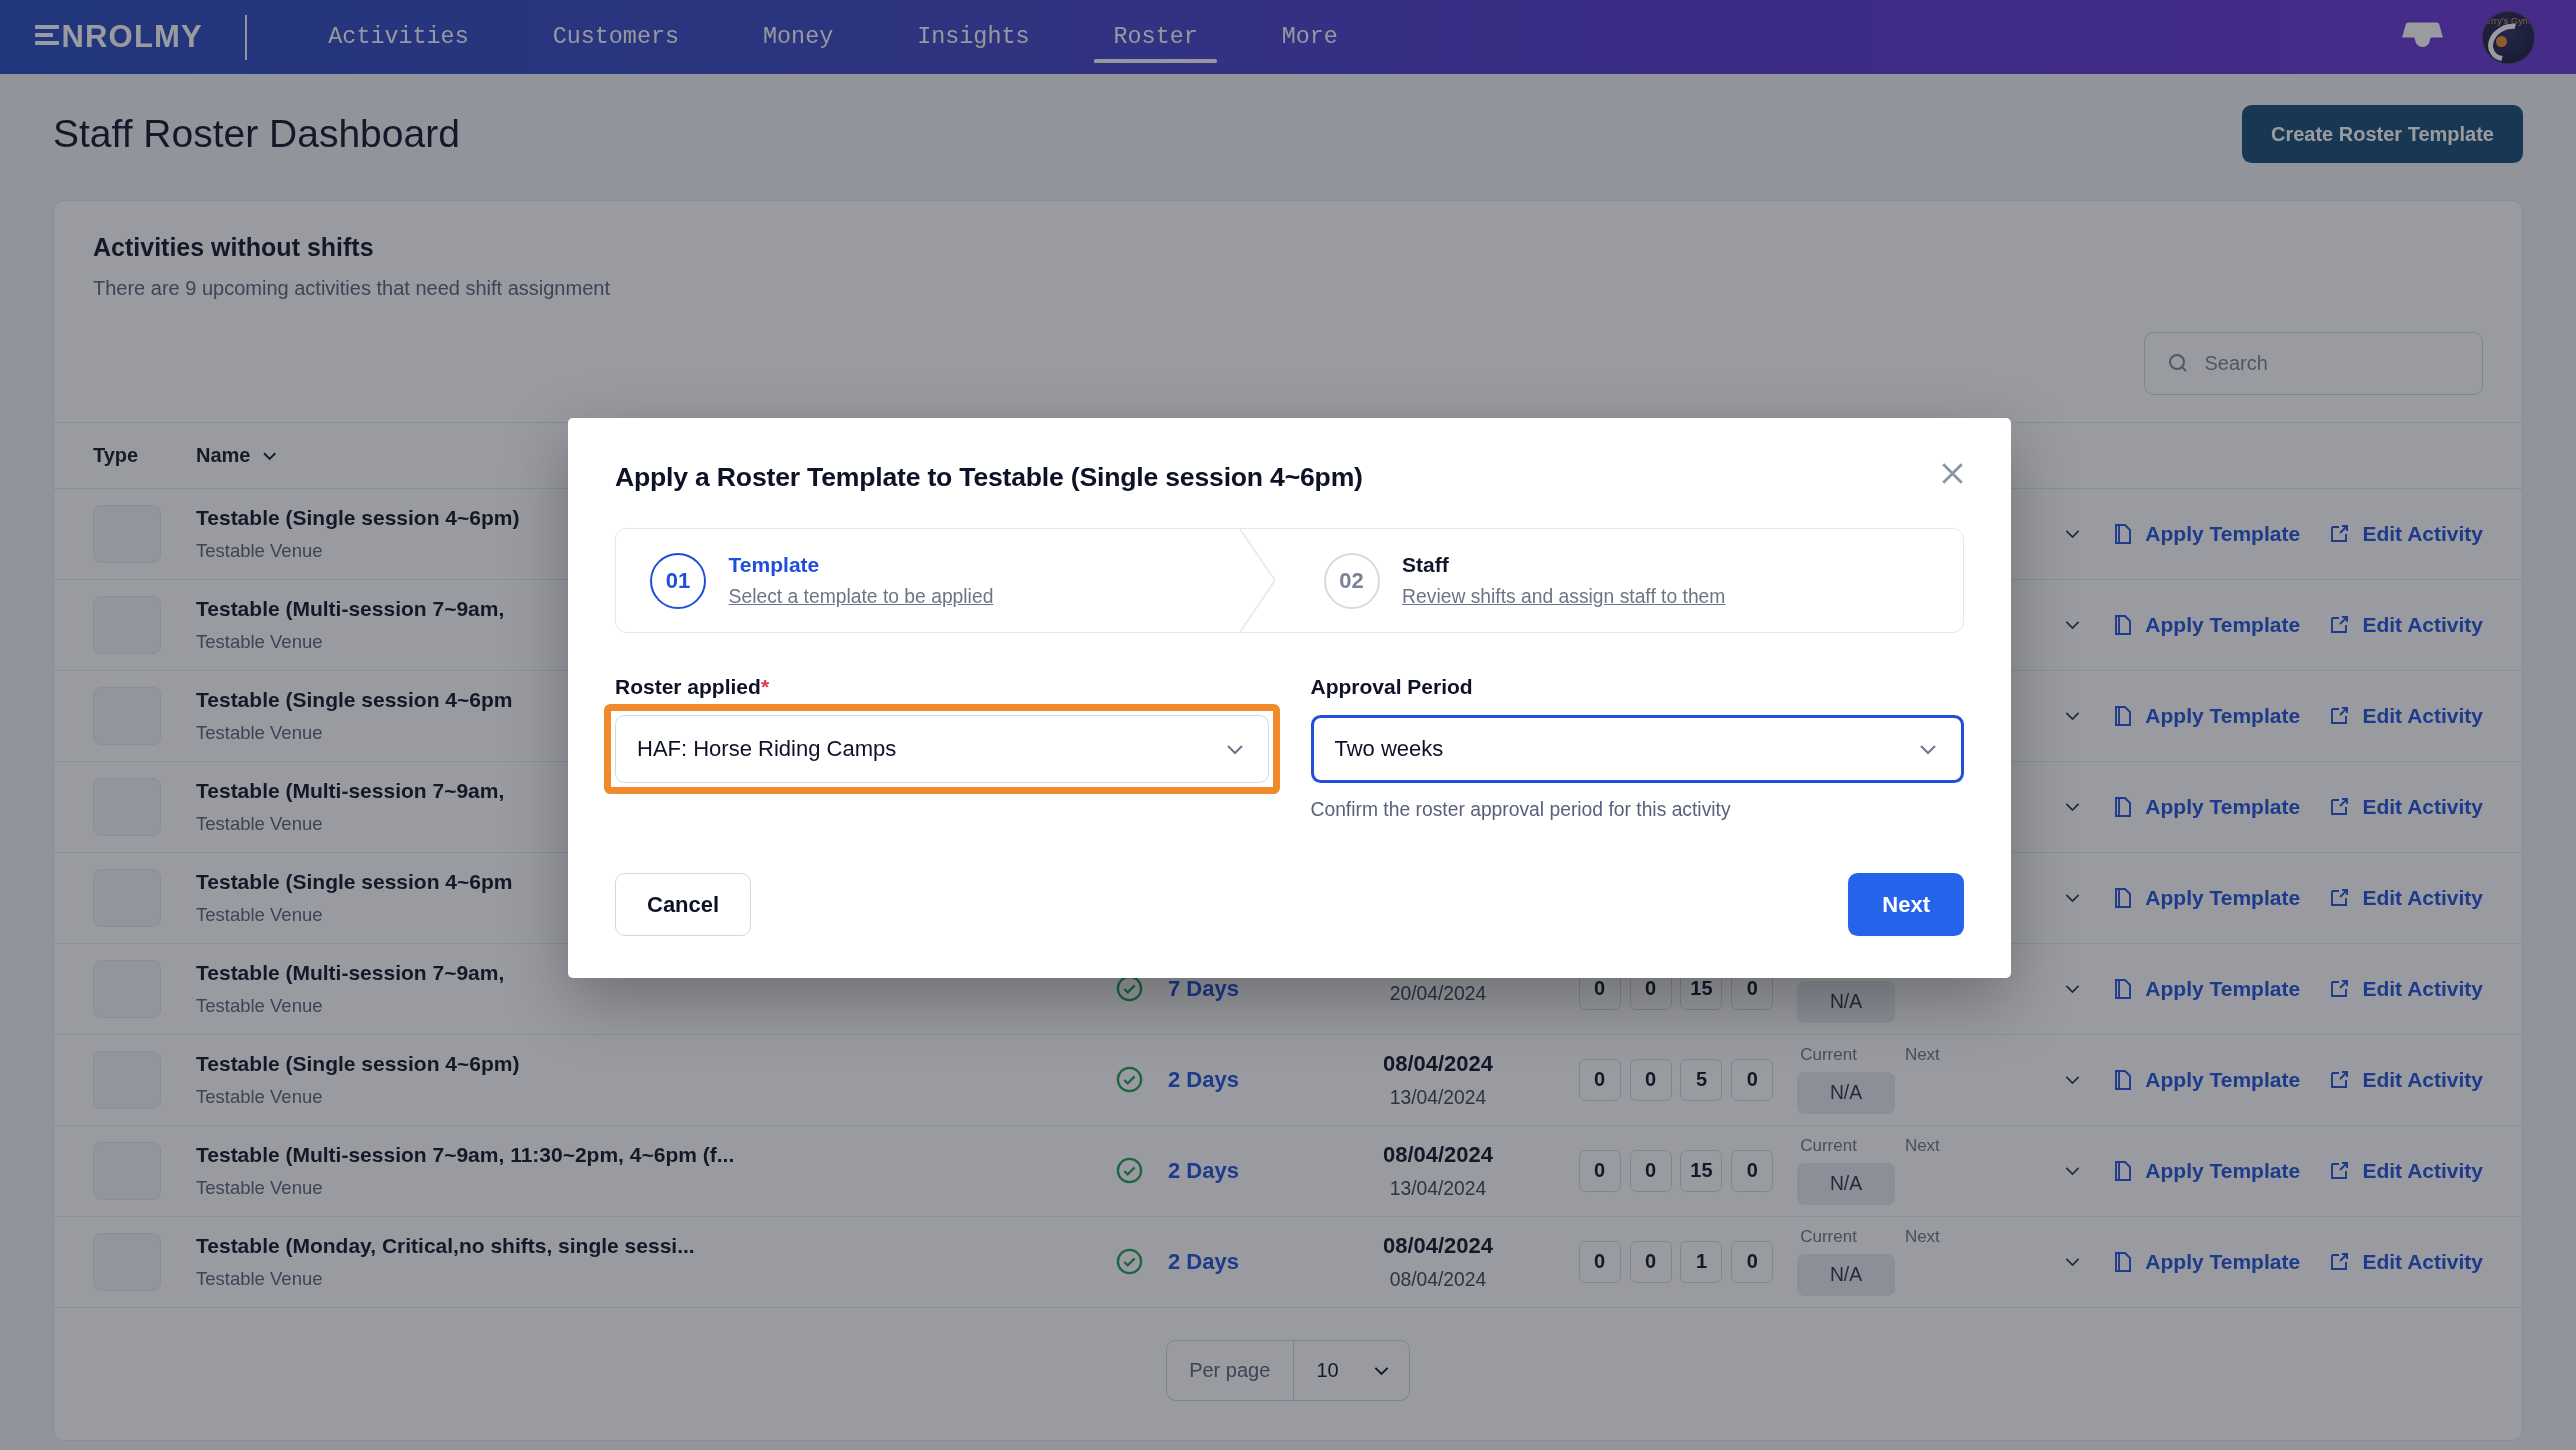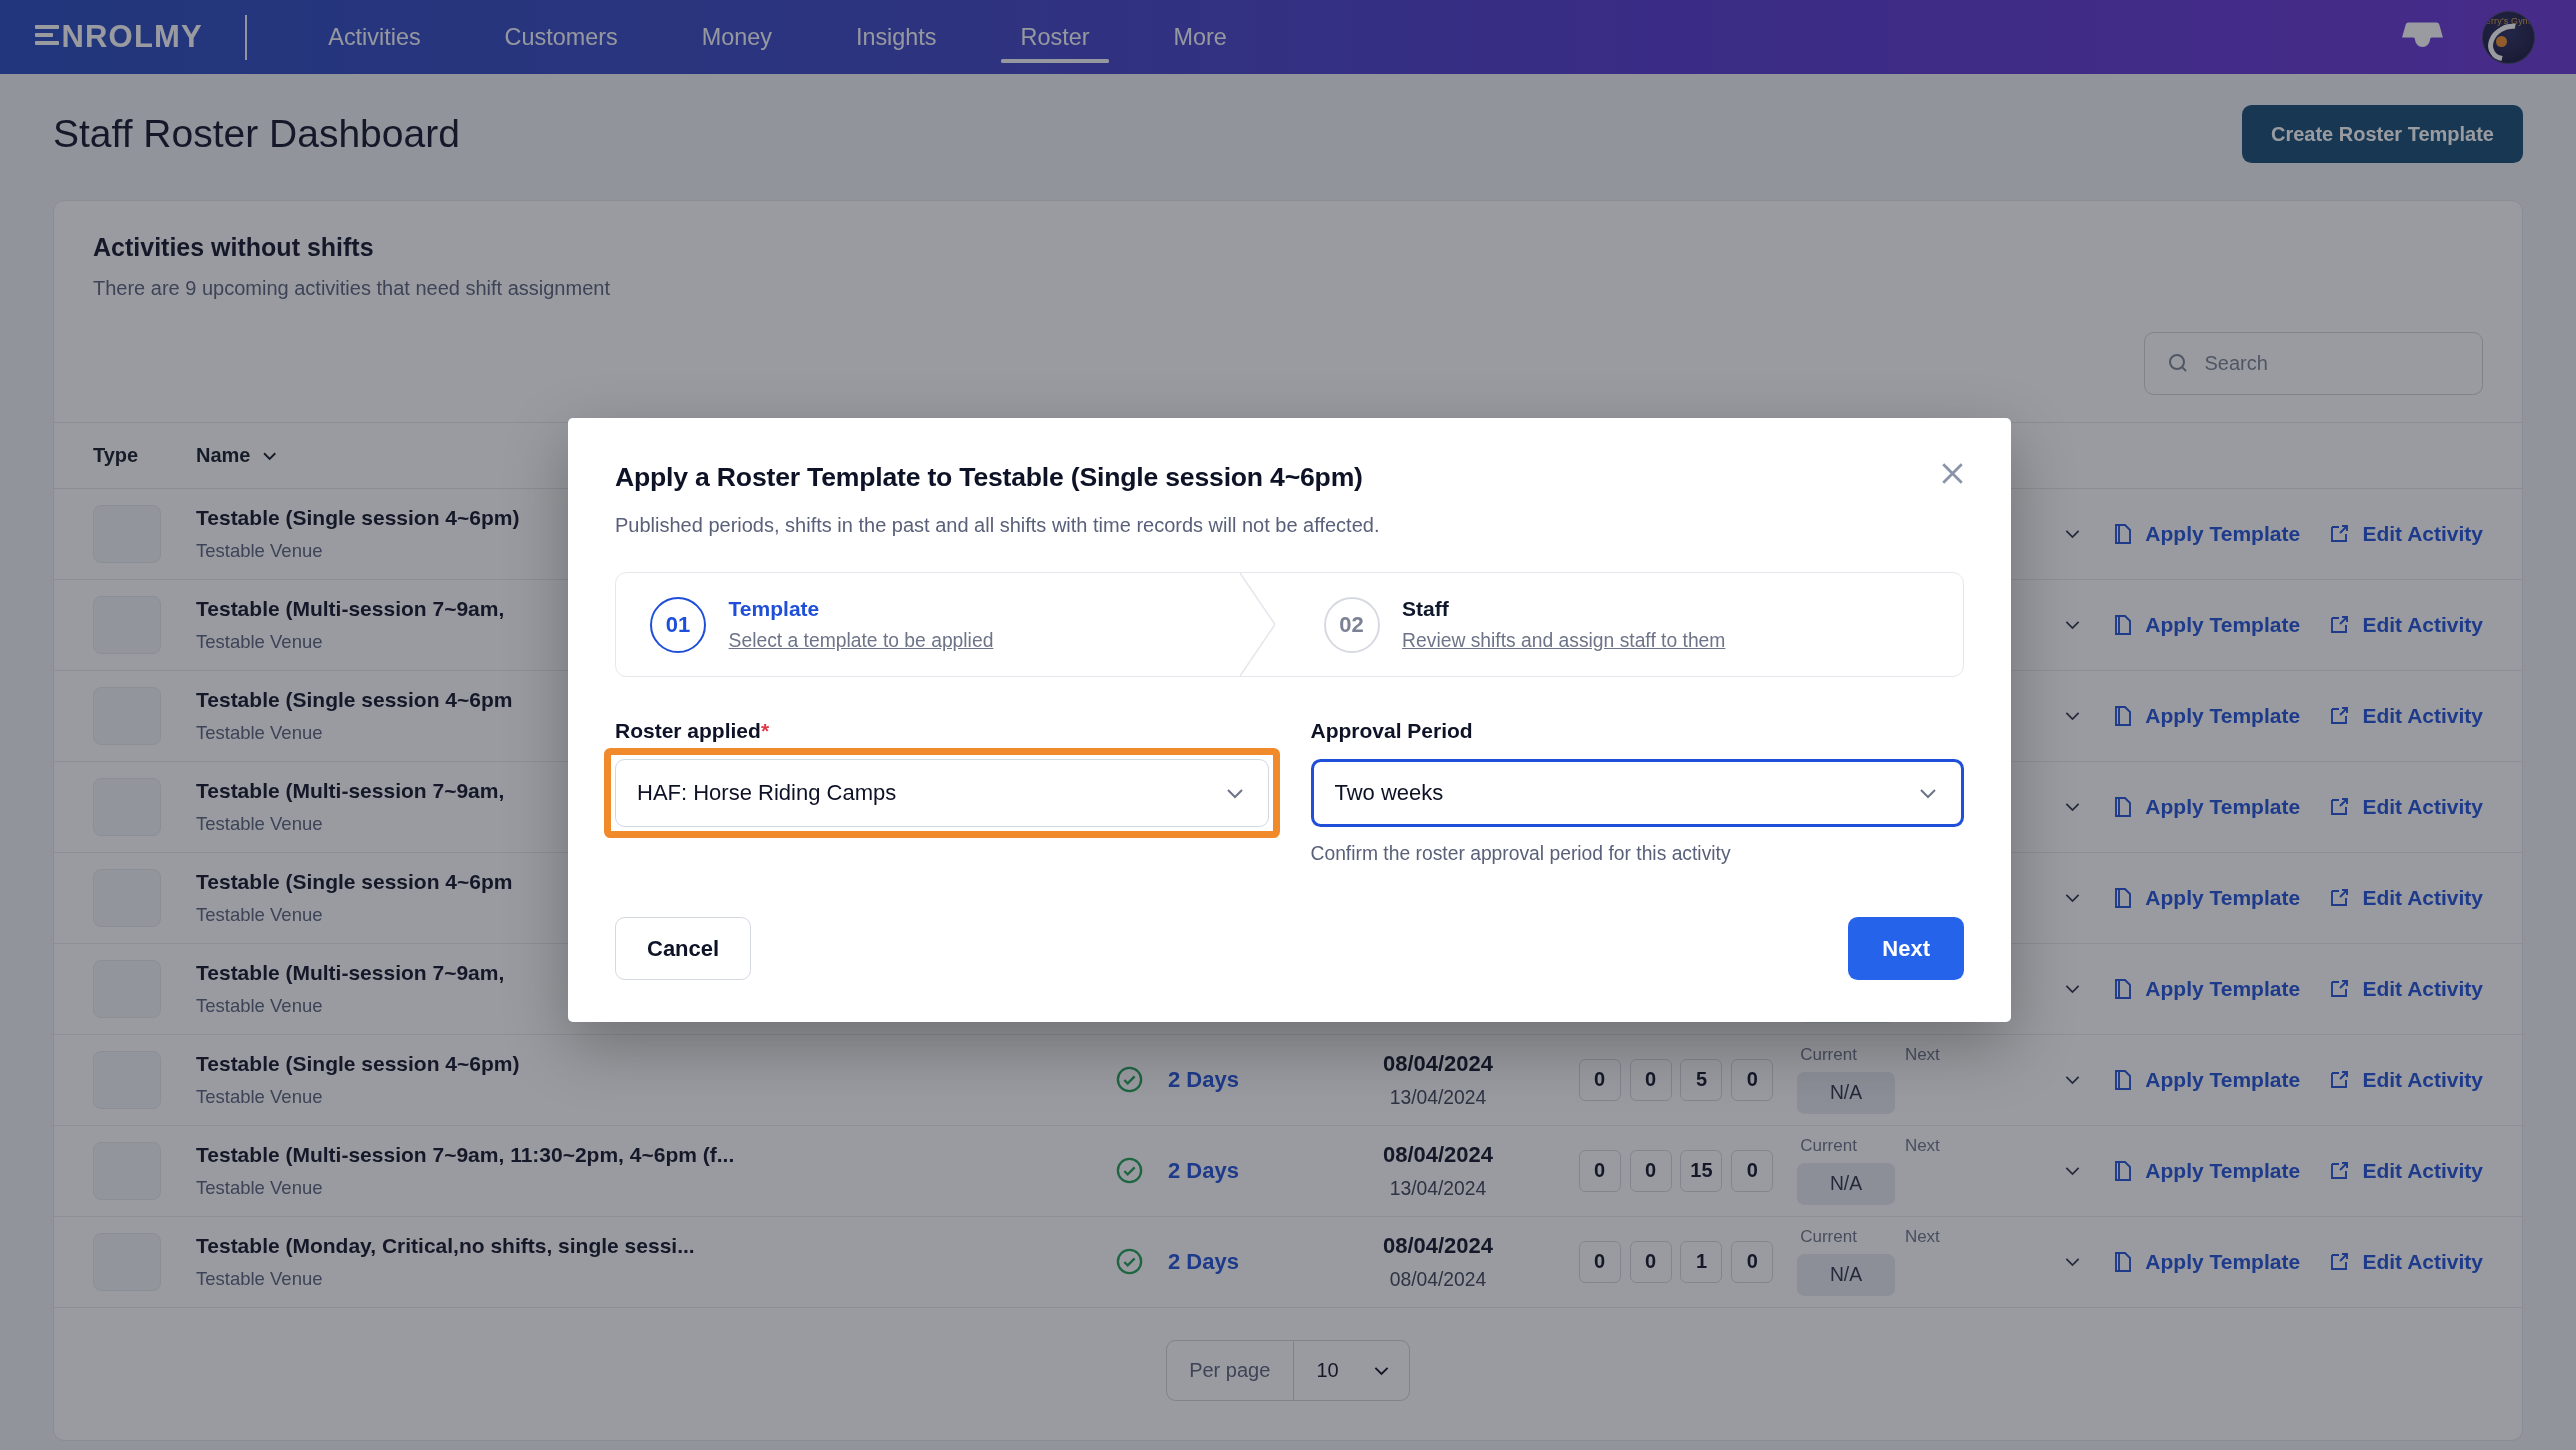--- a/index.html
+++ b/index.html
@@ -30,20 +30,21 @@
   }
   .brand .eq i:nth-child(1){ width:24px; }
   .brand .eq i:nth-child(2){ width:17.7px; }
   .brand .eq i:nth-child(3){ width:24px; }
   .nav-sep { width: 2.4px; height: 45px; background: #fff; margin: 0 39px 0 42px; opacity: .95; }
   .navitems { display: flex; align-items: stretch; height: 74px; }
   .navitem {
     color: #ffffff; font-size: 23.4px; padding: 0 42px;
     display: flex; align-items: center; position: relative; height: 74px;
     opacity: .97;
+    font-family: Liberation Mono, monospace;
   }
   .navitem.active::after {
     content: ""; position: absolute; left: 22.6px; right: 22.6px; bottom: 11.3px;
     height: 4px; background: #fff; border-radius: 1.6px;
   }
   .nav-right { margin-left: auto; display: flex; align-items: center; gap: 37px; padding-right: 6.4px;}
   .inbox-icon { width: 45px; height: 45px; color: #fff; }
   .avatar {
     width: 53px; height: 53px; border-radius: 50%;
     background: radial-gradient(circle at 50% 42%, #2a2a5e 0%, #191941 70%, #141433 100%);
@@ -681,21 +682,20 @@
   <div class="scrim"></div>
 
   <div class="modal">
     <span class="modal-close">
       <svg viewBox="0 0 24 24" fill="none" stroke="currentColor" stroke-width="1.8">
           <path d="M6 6l12 12M18 6L6 18"></path>
         </svg>
     </span>
 
     <div class="modal-title">Apply a Roster Template to Testable (Single session 4~6pm)</div>
-    <div class="modal-sub">Published periods, shifts in the past and all shifts with time records will not be affected.</div>
 
     <div class="stepper">
       <div class="step">
         <div class="step-num">01</div>
         <div>
           <div class="step-t">Template</div>
           <div class="step-d">Select a template to be applied</div>
         </div>
       </div>
       <div class="step-div">

